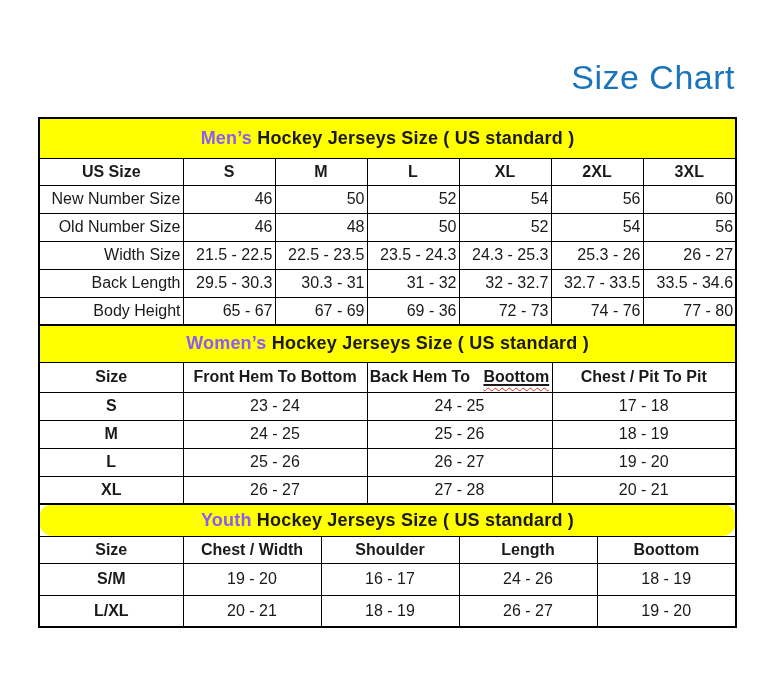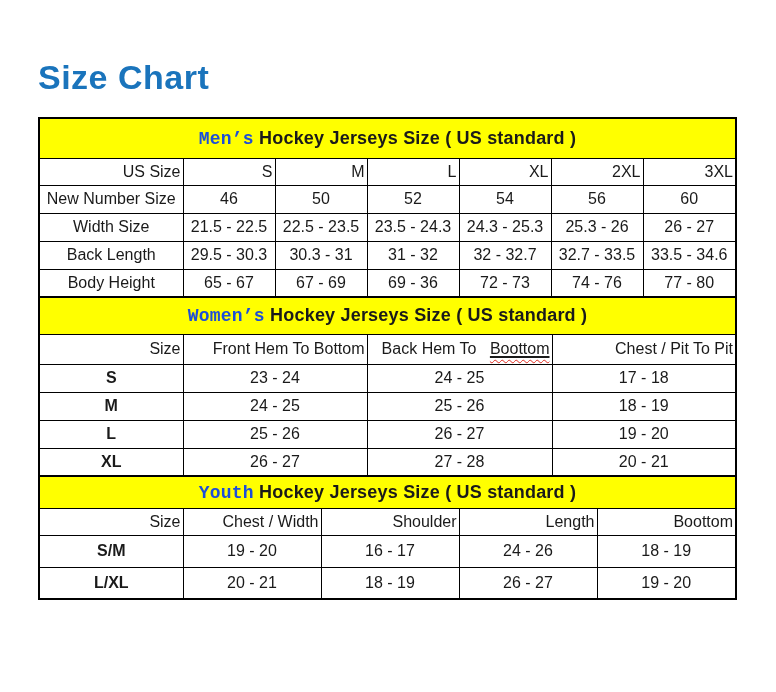--- a/index.html
+++ b/index.html
@@ -12,24 +12,24 @@
   .page {
     position: relative;
     width: 776px;
     height: 692px;
     background: #ffffff;
     overflow: hidden;
   }
   .title {
     width: 697px;
     margin: 58px 0 0 38px;
-    text-align: left;
+    text-align: right;
     font-size: 34px;
     line-height: 39px;
-    font-weight: bold;
+    font-weight: normal;
     color: #1a74bc;
     letter-spacing: 0.5px;
   }
   .tables {
     width: 697px;
     margin: 20px 0 0 38px;
   }
   table {
     border-collapse: collapse;
     table-layout: fixed;
@@ -47,25 +47,25 @@
     overflow: hidden;
   }
   tr.banner td {
     background: #ffff00;
     font-weight: bold;
     font-size: 18px;
     letter-spacing: 0.2px;
   }
   .banner-men td   { height: 40px; }
   .banner-women td { height: 37px; }
-  .banner-youth td { height: 32px; }
-  tr.banner .hl { color: #1d4ed8; font-family: Liberation Mono, monospace; }
-  tr.head td { font-weight: normal; text-align: right; }
+  .banner-youth td { height: 32px; border-radius: 14px; }
+  tr.banner .hl { color: #8b5cf6; }
+  tr.head td { font-weight: bold; }
   .men-table tr.head td    { height: 27px; }
-  .men-table tr.data td    { height: 28px; }
+  .men-table tr.data td    { height: 28px; text-align: right; }
   .women-table tr.head td  { height: 30px; }
   .women-table tr.data td  { height: 28px; }
   .youth-table tr.head td  { height: 27px; }
   .youth-table tr.data td  { height: 32px; }
   .women-table tr.data td:first-child,
   .youth-table tr.data td:first-child { font-weight: bold; }
   .u-black {
     text-decoration: underline solid #1a1a1a 1.5px;
     text-underline-offset: 2px;
   }
@@ -108,20 +108,29 @@
         <td>3XL</td>
       </tr>
       <tr class="data">
         <td>New Number Size</td>
         <td>46</td>
         <td>50</td>
         <td>52</td>
         <td>54</td>
         <td>56</td>
         <td>60</td>
+      </tr>
+      <tr class="data">
+        <td>Old Number Size</td>
+        <td>46</td>
+        <td>48</td>
+        <td>50</td>
+        <td>52</td>
+        <td>54</td>
+        <td>56</td>
       </tr>
       <tr class="data">
         <td>Width Size</td>
         <td>21.5 - 22.5</td>
         <td>22.5 - 23.5</td>
         <td>23.5 - 24.3</td>
         <td>24.3 - 25.3</td>
         <td>25.3 - 26</td>
         <td>26 - 27</td>
       </tr>

